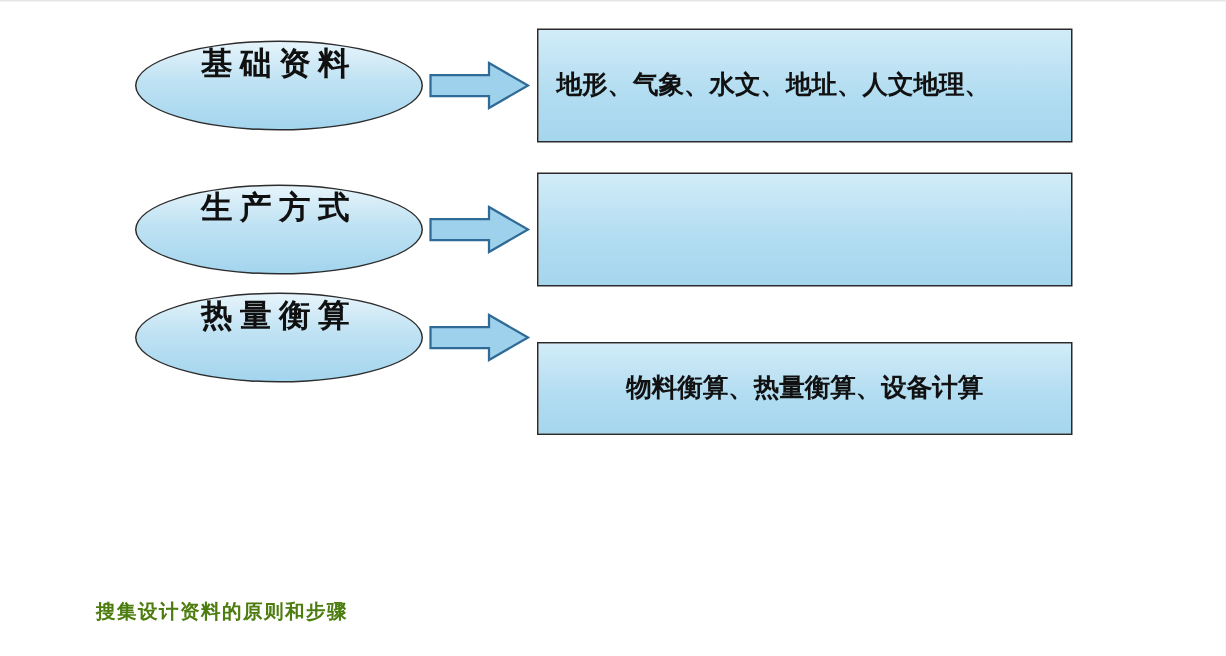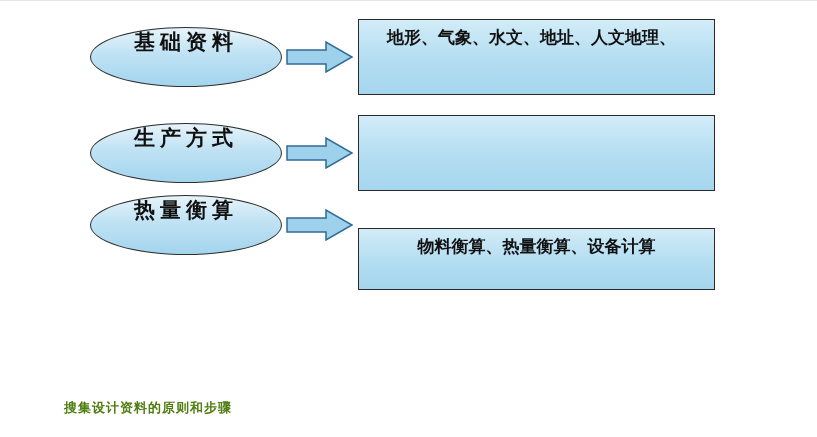--- a/index.html
+++ b/index.html
@@ -27,22 +27,22 @@
     box-sizing:border-box;
   }
   .arrow{
     position:absolute;left:286px;top:50%;transform:translateY(-50%);
     width:68px;height:34px;display:block;
   }
   .box{
     position:absolute;left:358px;top:0;height:100%;width:357px;
     border:1px solid #2a2a2a;
     background:linear-gradient(#d2ecf8 0%,#b3ddf1 55%,#a5d6ee 100%);
-    display:flex;flex-direction:column;justify-content:flex-start;
-    padding:4px 28px;box-sizing:border-box;
+    display:flex;flex-direction:column;justify-content:center;
+    padding:4px 12px;box-sizing:border-box;
     font-size:17px;font-weight:bold;color:#111111;line-height:1.6;
   }
   .r1 .box,.r2 .box{text-align:left;}
   .r3 .box,.r4 .box{text-align:center;margin-top:34px;}
   .caption{
     position:absolute;left:64px;top:398px;
     font-size:13px;font-weight:bold;color:#4d7c0f;letter-spacing:1px;
   }
 </style>
 </head>

